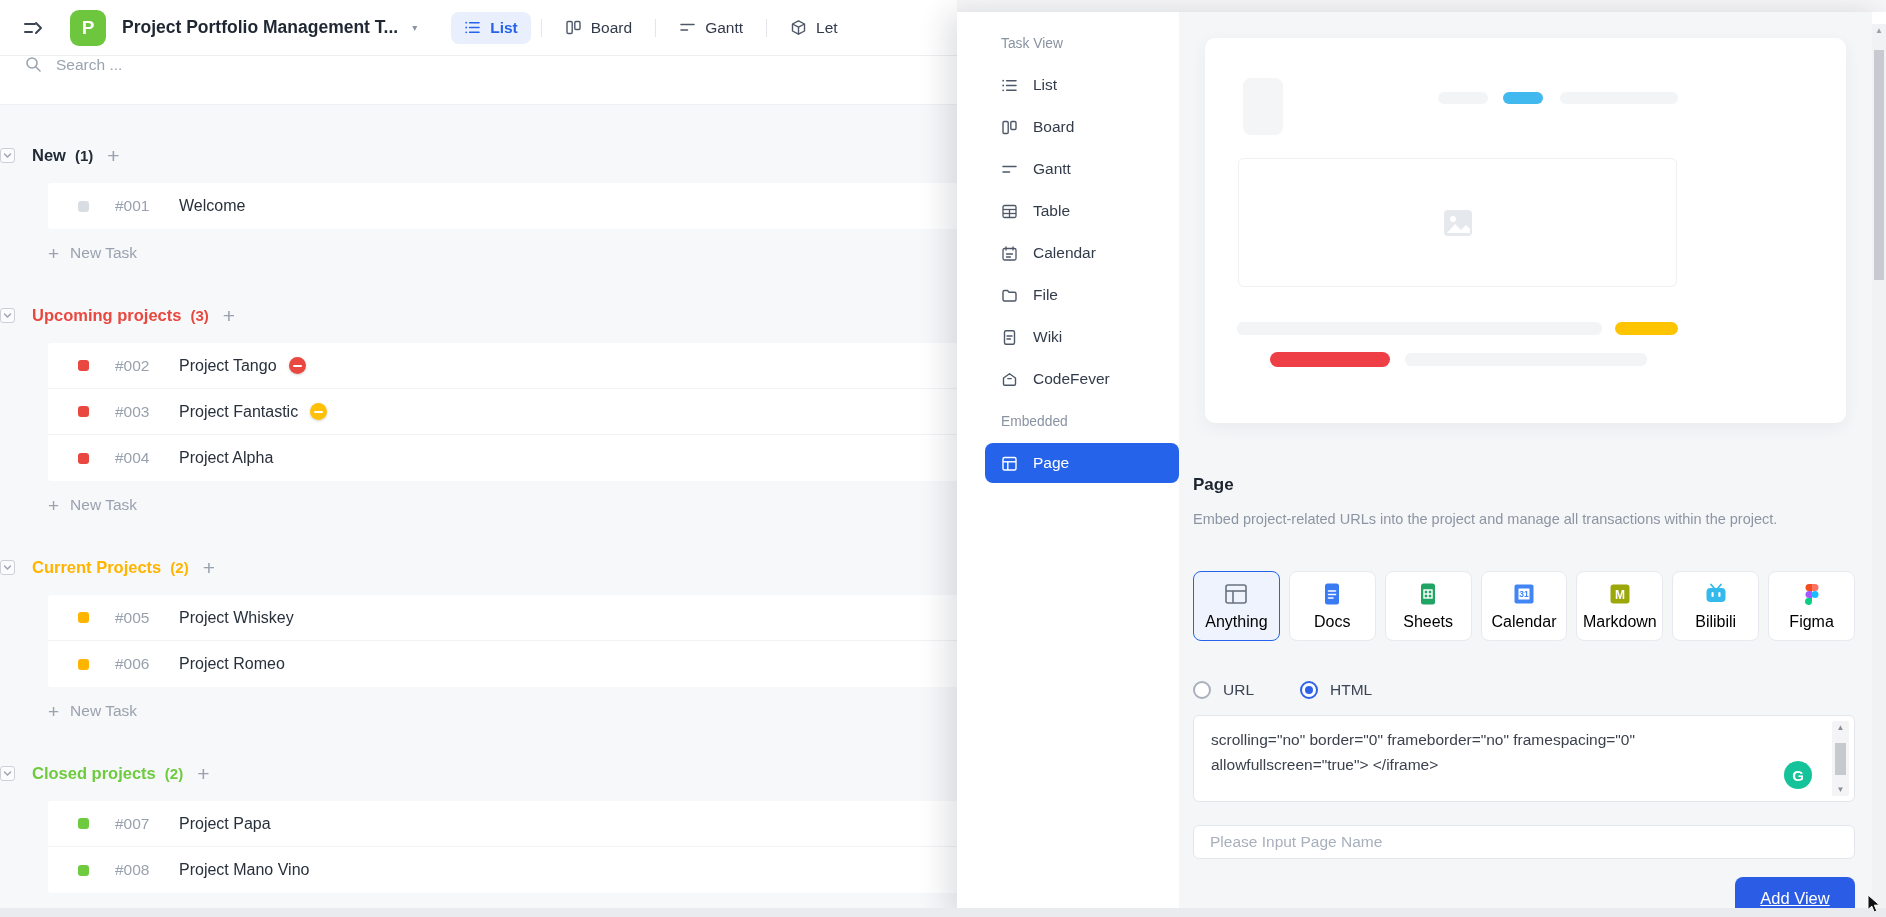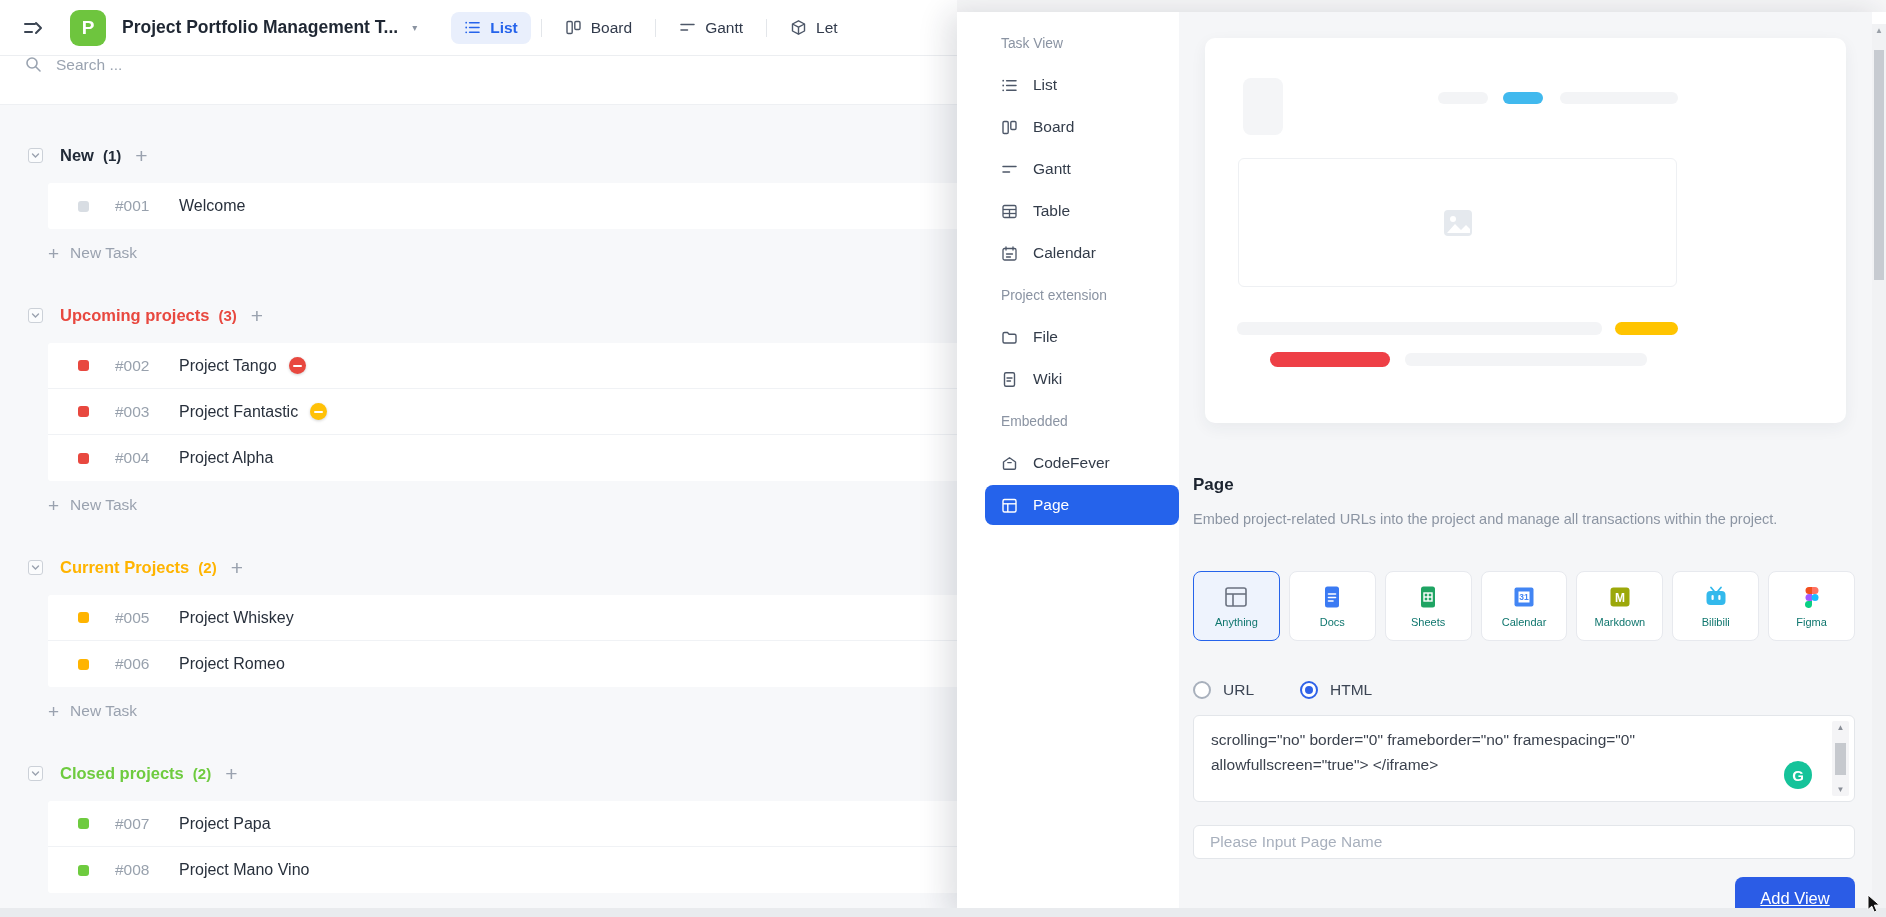--- a/index.html
+++ b/index.html
@@ -24,21 +24,21 @@
   .tabsep { width:1px; height:18px; background:#e3e6ea; margin:0 10px; }
 
   .searchrow { height:49px; display:flex; align-items:flex-start; gap:14px; padding-left:25px;
                background:#fff; border-bottom:1px solid #eef0f3; }
   .searchrow svg { width:17px; height:17px; color:#9aa3b0; }
   .searchrow input { border:0; outline:0; font-size:15.5px; width:620px; color:#222b38;
                      font-family:"Liberation Sans",sans-serif; background:transparent; }
   .searchrow input::placeholder { color:#9aa3b0; }
 
   .list { height:812px; background:#f7f8fa; padding-top:30px; overflow:hidden; }
-  .ghead { height:40px; display:flex; align-items:center; padding-left:28px; }
+  .ghead { height:40px; display:flex; align-items:center; }
   .group + .group .ghead { margin-top:22px; }
   .colbox { width:15px; height:15px; border:1px solid #ccd1d8; border-radius:3px; background:#fbfcfd;
             display:flex; align-items:center; justify-content:center; color:#9aa2af; cursor:pointer; }
   .colbox svg { width:9px; height:9px; }
   .gname { font-size:16.5px; font-weight:700; margin-left:17px; }
   .gcount { font-size:15px; font-weight:700; margin-left:9px; }
   .gplus { color:#9aa2af; font-size:21px; font-weight:300; margin-left:14px; cursor:pointer; line-height:1; }
   .c-dark { color:#222b38; } .c-red { color:#e8483f; } .c-amber { color:#ffb400; } .c-green { color:#6ecb3f; }
   .rows { margin:8px 0 0 48px; background:#fff; border-radius:3px; }
   .row { height:46px; display:flex; align-items:center; padding-left:30px; border-bottom:1px solid #f0f2f5; cursor:pointer; }
@@ -85,21 +85,21 @@
   .sk-red { left:65px; top:314px; width:120px; height:15px; background:#ee3f46; border-radius:8px; }
   .sk-bar2 { left:200px; top:315px; width:242px; height:13px; }
 
   .ptitle { margin-top:52px; font-size:17px; font-weight:700; color:#1c2430; }
   .pdesc { margin-top:16px; font-size:14.5px; color:#8c95a3; }
 
   .embedrow { display:flex; gap:9px; margin-top:44px; }
   .ecard { width:88px; height:70px; background:#fff; border:1px solid #e7e9ee; border-radius:8px;
            display:flex; flex-direction:column; align-items:center; justify-content:center; gap:7px; cursor:pointer; }
   .ecard.active { border:1.5px solid #2563eb; background:#eef3fd; }
-  .ecard .lbl { font-size:11px; color:#0f766e; }
+  .ecard .lbl { font-size:16px; color:#000000; }
   .ecard svg { width:24px; height:24px; }
 
   .radiorow { display:flex; align-items:center; margin-top:40px; gap:12px; }
   .radio { width:18px; height:18px; border-radius:50%; border:2px solid #a8b0bc; background:#fff;
            display:flex; align-items:center; justify-content:center; cursor:pointer; }
   .radio.sel { border-color:#2f62e8; }
   .radio.sel i { width:8px; height:8px; border-radius:50%; background:#2f62e8; }
   .radiolbl { font-size:15.5px; color:#3c4554; margin-right:34px; }
 
   .codewrap { position:relative; margin-top:16px; height:87px; background:#fff; border:1px solid #e3e6ea; border-radius:6px; }
@@ -383,23 +383,20 @@
           <rect x="2" y="3.5" width="13" height="11.5" rx="1.5"></rect>
               <line x1="5" y1="2" x2="5" y2="5"></line>
               <line x1="12" y1="2" x2="12" y2="5"></line>
               <line x1="5.5" y1="9" x2="11.5" y2="9"></line>
               <line x1="5.5" y1="12" x2="9.5" y2="12"></line>
             </svg>
         <span>Calendar</span>
           </div>
         </div>
 
-      <div class="mrow">
-          <div class="mlabel">Project extension</div>
-        </div>
 
 
       <div class="mrow">
           <div class="mitem">
         <svg viewBox="0 0 17 17" fill="none" stroke="currentColor" stroke-width="1.4" stroke-linejoin="round">
           <path d="M2 5 q0-1.5 1.5-1.5 h3 l1.6 1.8 h5.4 q1.5 0 1.5 1.5 v5.7 q0 1.5-1.5 1.5 h-10 q-1.5 0-1.5-1.5 Z"></path>
             </svg>
         <span>File</span>
           </div>
         </div>
@@ -409,31 +406,31 @@
         <svg viewBox="0 0 17 17" fill="none" stroke="currentColor" stroke-width="1.4" stroke-linecap="round">
           <rect x="3.5" y="1.8" width="10" height="13.5" rx="1.5"></rect>
               <line x1="6" y1="7" x2="11" y2="7"></line>
               <line x1="6" y1="10" x2="9.5" y2="10"></line>
             </svg>
         <span>Wiki</span>
           </div>
         </div>
 
       <div class="mrow">
-          <div class="mlabel">Embedded</div>
-        </div>
-
-      <div class="mrow">
           <div class="mitem">
         <svg viewBox="0 0 17 17" fill="none" stroke="currentColor" stroke-width="1.4" stroke-linejoin="round" stroke-linecap="round">
           <path d="M2.5 7 L8.5 2.8 L14.5 7 V13 q0 1.2-1.2 1.2 H3.7 q-1.2 0-1.2-1.2 Z"></path>
               <line x1="6.8" y1="7.6" x2="10.2" y2="7.6"></line>
             </svg>
         <span>CodeFever</span>
           </div>
+        </div>
+
+      <div class="mrow">
+          <div class="mlabel">Embedded</div>
         </div>
 
       <div class="mrow">
           <div class="mitem active">
         <svg viewBox="0 0 17 17" fill="none" stroke="currentColor" stroke-width="1.4">
           <rect x="2" y="2.5" width="13" height="12.5" rx="1.5"></rect>
               <line x1="2" y1="6.8" x2="15" y2="6.8"></line>
               <line x1="6.8" y1="6.8" x2="6.8" y2="15"></line>
             </svg>
         <span>Page</span>

